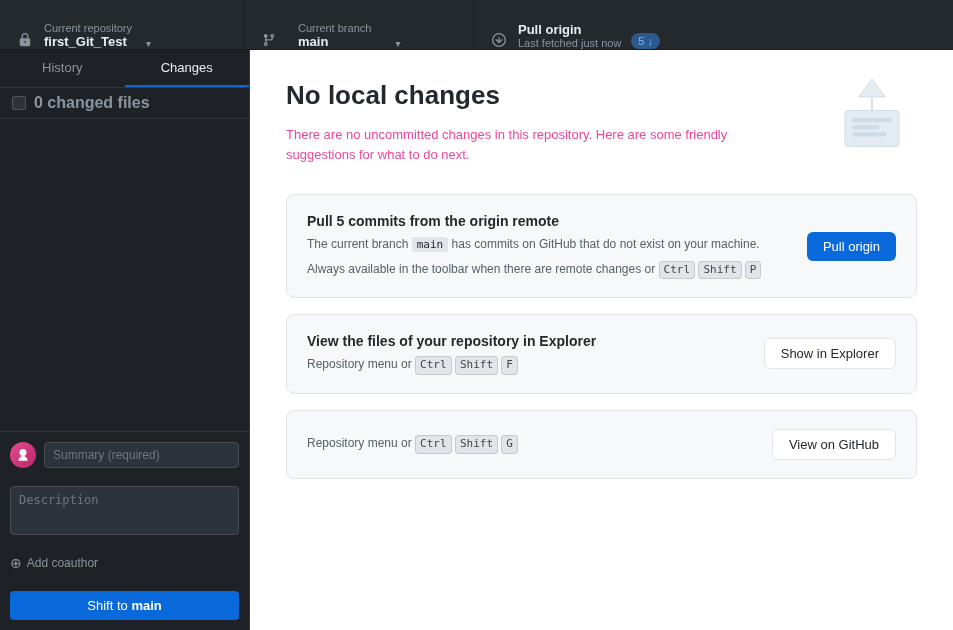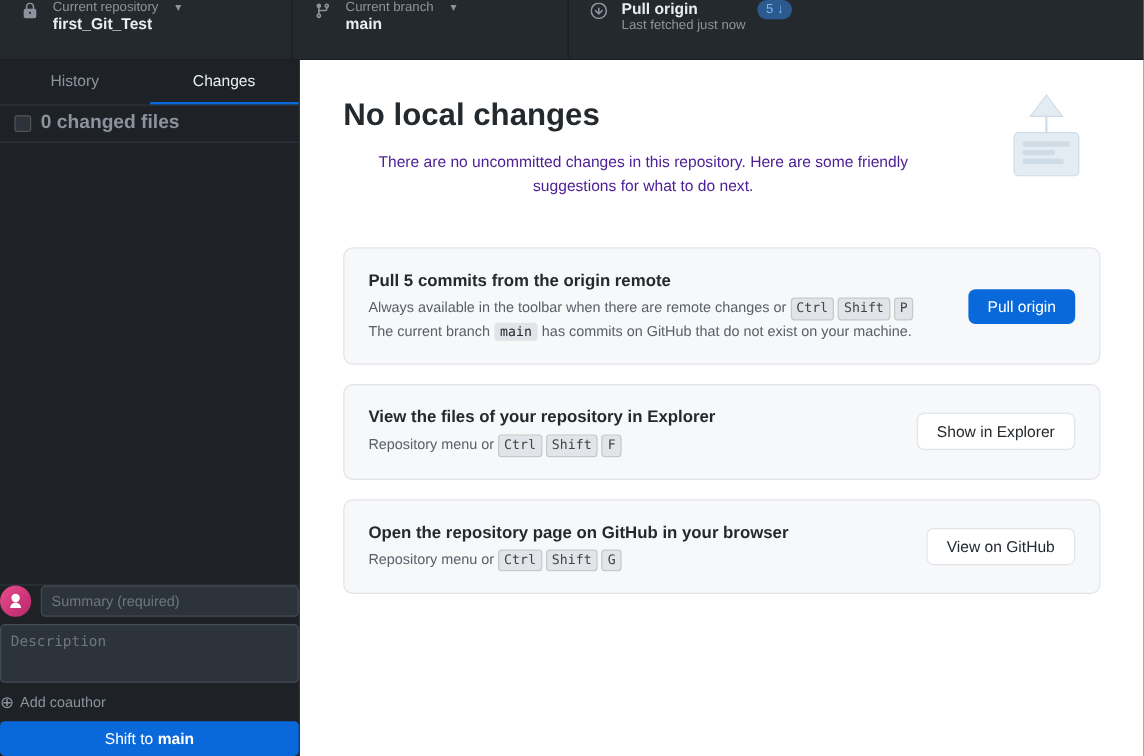--- a/index.html
+++ b/index.html
@@ -7,21 +7,21 @@
 
     
     .toolbar {
       display: flex;
       height: 50px;
       background: #24292e;
       border-bottom: 1px solid #1a1e22;
     }
     .toolbar-section {
       display: flex;
-      align-items: flex-start;
+      align-items: flex-end;
       padding: 0 16px;
       border-right: 1px solid #1a1e22;
       cursor: pointer;
       min-width: 0;
       gap: 10px;
     }
     .toolbar-section:last-child { border-right: none; }
     .toolbar-icon {
       width: 18px;
       height: 18px;
@@ -96,24 +96,25 @@
       height: 14px;
       border: 1px solid #555;
       border-radius: 2px;
       background: #2d333b;
       flex-shrink: 0;
     }
 
     
     .commit-area {
       margin-top: auto;
+      padding: 10px;
       border-top: 1px solid #30363d;
       display: flex;
       flex-direction: column;
-      gap: 6px;
+      gap: 18px;
     }
     .commit-top {
       display: flex;
       align-items: center;
       gap: 8px;
     }
     .avatar {
       width: 26px;
       height: 26px;
       border-radius: 50%;
@@ -180,25 +181,24 @@
     }
 
     .no-changes-title {
       font-size: 26px;
       font-weight: 700;
       color: #24292e;
       margin-bottom: 14px;
     }
     .no-changes-desc {
       font-size: 13px;
-      color: #4c1d95;
+      color: #ec4899;
       line-height: 1.5;
       max-width: 500px;
-      margin-bottom: 42px;
-      text-align: center;
+      margin-bottom: 30px;
     }
 
     
     .suggestion-card {
       border: 1px solid #e1e4e8;
       border-radius: 8px;
       padding: 18px 20px;
       margin-bottom: 16px;
       display: flex;
       align-items: center;
@@ -275,21 +275,21 @@
         <path d="M4 4v2h-.25A1.75 1.75 0 002 7.75v5.5c0 .966.784 1.75 1.75 1.75h8.5A1.75 1.75 0 0014 13.25v-5.5A1.75 1.75 0 0012.25 6H12V4a4 4 0 10-8 0zm6.5 2H5.5V4a2.5 2.5 0 015 0v2zM8 9a1 1 0 110 2 1 1 0 010-2z"></path>
       </svg>
     </div>
     <div class="toolbar-text">
       <span class="toolbar-label">Current repository</span>
       <span class="toolbar-value">first_Git_Test</span>
     </div>
     <span class="toolbar-chevron">▾</span>
   </div>
 
-  <div class="toolbar-section" style="min-width:230px;">
+  <div class="toolbar-section" style="min-width:230px;gap:20px;">
     <div class="toolbar-icon">
       <svg width="14" height="14" viewBox="0 0 16 16" fill="#8b949e">
         <path d="M11.75 2.5a.75.75 0 100 1.5.75.75 0 000-1.5zm-2.25.75a2.25 2.25 0 113 2.122V6A2.5 2.5 0 0110 8.5H6a1 1 0 00-1 1v1.128a2.251 2.251 0 11-1.5 0V5.372a2.25 2.25 0 111.5 0v1.836A2.492 2.492 0 016 7h4a1 1 0 001-1v-.628A2.25 2.25 0 019.5 3.25zM4.25 12a.75.75 0 100 1.5.75.75 0 000-1.5zM3.5 3.25a.75.75 0 111.5 0 .75.75 0 01-1.5 0z"></path>
       </svg>
     </div>
     <div class="toolbar-text">
       <span class="toolbar-label">Current branch</span>
       <span class="toolbar-value">main</span>
     </div>
     <span class="toolbar-chevron">▾</span>
@@ -362,49 +362,48 @@
         <line x1="50" y1="25" x2="50" y2="40" stroke="#a0b8cc" stroke-width="2"></line>
       </svg>
 
       <h1 class="no-changes-title">No local changes</h1>
       <p class="no-changes-desc">There are no uncommitted changes in this repository. Here are some friendly suggestions for what to do next.</p>
     </div>
 
     <div class="suggestion-card">
       <div class="card-content">
         <div class="card-title">Pull 5 commits from the origin remote</div>
+        <div class="card-desc">
+          The current branch <span class="branch-code">main</span> has commits on GitHub that do not exist on your machine.
+        </div>
         <div class="card-desc" style="margin-top:6px;">
           Always available in the toolbar when there are remote changes or
           <span class="kbd">Ctrl</span>
           <span class="kbd">Shift</span>
           <span class="kbd">P</span>
-        </div>
-        <div class="card-desc">
-          The current branch <span class="branch-code">main</span> has commits on GitHub that do not exist on your machine.
         </div>
       </div>
       <button class="card-action-btn">Pull origin</button>
     </div>
 
     <div class="suggestion-card">
       <div class="card-content">
         <div class="card-title">View the files of your repository in Explorer</div>
         <div class="card-desc">
           Repository menu or
           <span class="kbd">Ctrl</span>
           <span class="kbd">Shift</span>
           <span class="kbd">F</span>
         </div>
       </div>
       <button class="card-action-btn secondary">Show in Explorer</button>
     </div>
 
     <div class="suggestion-card">
       <div class="card-content">
-        <div class="card-title">Open the repository page on GitHub in your browser</div>
         <div class="card-desc">
           Repository menu or
           <span class="kbd">Ctrl</span>
           <span class="kbd">Shift</span>
           <span class="kbd">G</span>
         </div>
       </div>
       <button class="card-action-btn secondary">View on GitHub</button>
     </div>
 

